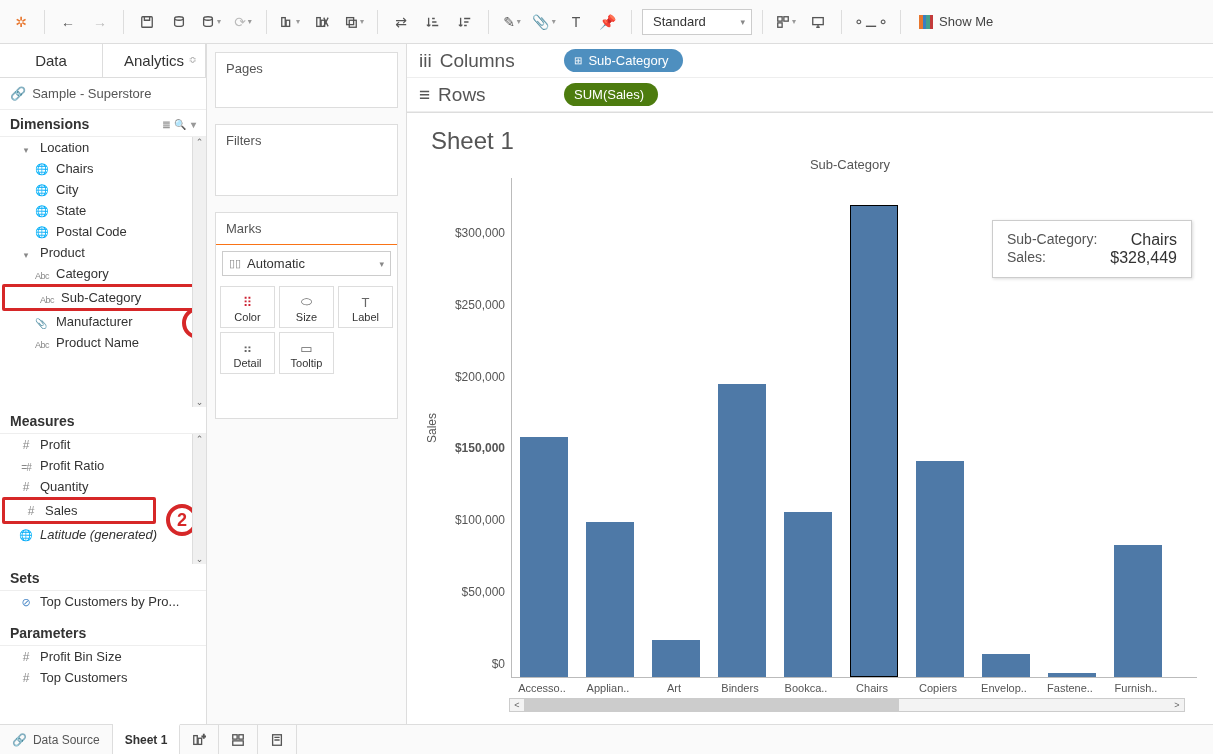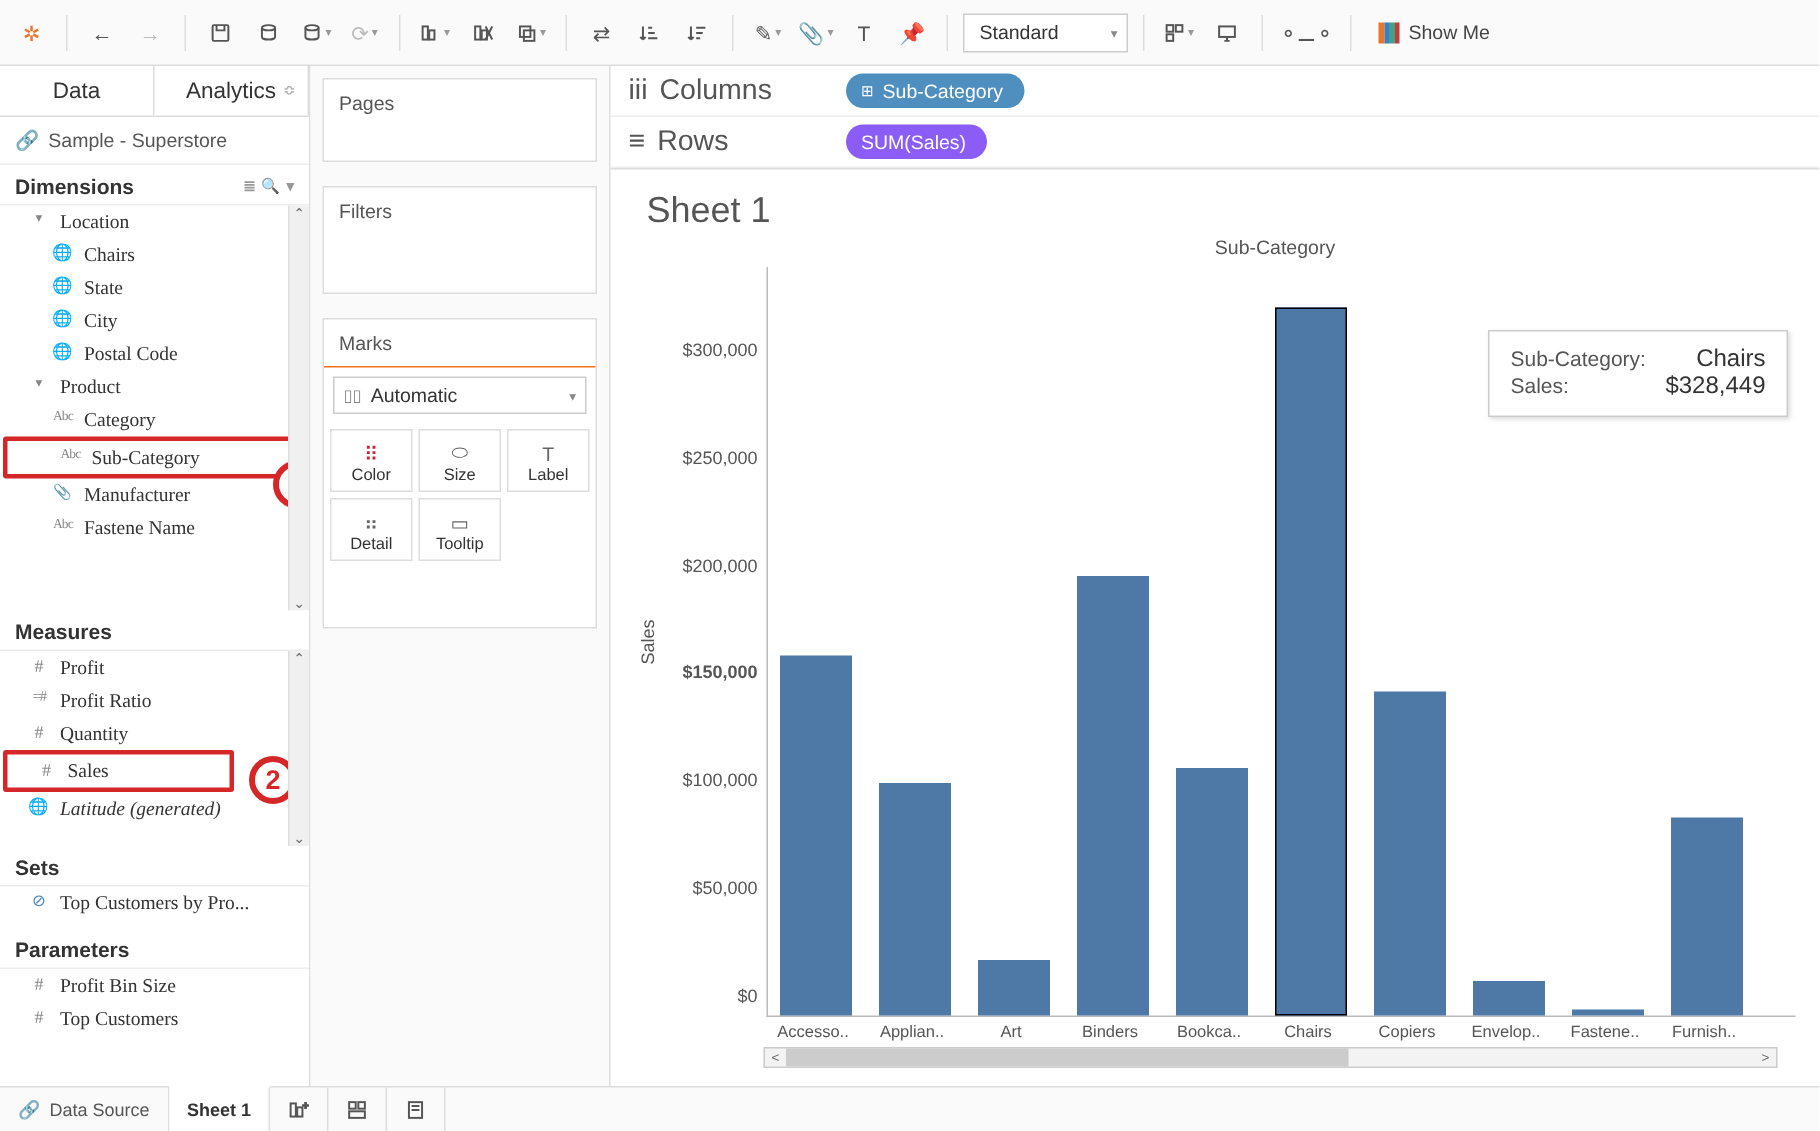--- a/index.html
+++ b/index.html
@@ -33,21 +33,21 @@
 
   
   .tabs { display: flex; border-bottom: 1px solid #ddd; }
   .tab { flex: 1; text-align: center; padding: 8px 0; font-size: 15px; cursor: pointer; border-right: 1px solid #ddd; position: relative; }
   .tab.active { font-weight: 500; }
   .tab .a-ico { position: absolute; right: 8px; top: 10px; font-size: 10px; color: #aaa; }
   .ds-row { padding: 8px 10px; display: flex; align-items: center; gap: 6px; border-bottom: 1px solid #eee; color: #555; }
   .section-head { padding: 6px 10px 4px; font-weight: 600; font-size: 14px; border-bottom: 1px solid #eee; display: flex; justify-content: space-between; align-items: center; }
   .section-head .tools { display: flex; gap: 4px; font-size: 10px; color: #999; }
   .tree { overflow-y: auto; overflow-x: hidden; font-size: 13px; position: relative; }
-  .tree .item { display: flex; align-items: flex-start; gap: 6px; padding: 3px 8px 3px 18px; cursor: pointer; white-space: nowrap; position: relative; font-family: Liberation Serif, serif; }
+  .tree .item { display: flex; align-items: flex-end; gap: 6px; padding: 3px 8px 3px 18px; cursor: pointer; white-space: nowrap; position: relative; }
   .tree .item.level2 { padding-left: 34px; }
   .tree .item .ico { width: 16px; font-size: 10px; color: #888; text-align: center; }
   .tree .item .txt { color: #333; }
   .tree .item.geo .ico { color: #4a88c7; }
   .tree .item.abc .ico::before { content: "Abc"; font-size: 9px; letter-spacing: -0.5px; }
   .tree .item.globe .ico::before { content: "🌐"; font-size: 11px; }
   .tree .item.hier .ico::before { content: "▾"; font-size: 9px; color: #888; }
   .tree .item.hash .ico::before { content: "#"; font-size: 12px; }
   .tree .item.hash2 .ico::before { content: "=#"; font-size: 10px; letter-spacing: -1px; }
   .tree .item.clip .ico::before { content: "📎"; font-size: 10px; }
@@ -70,21 +70,21 @@
   .mark-cell { border: 1px solid #ddd; padding: 6px 2px 4px; text-align: center; font-size: 11px; cursor: pointer; }
   .mark-cell .mi { height: 18px; display: flex; align-items: center; justify-content: center; font-size: 13px; color: #666; }
 
   
   .shelves { border-bottom: 1px solid #ddd; }
   .shelf { display: flex; align-items: center; border-bottom: 1px solid #eee; height: 34px; }
   .shelf-label { width: 145px; padding: 0 12px; color: #555; font-size: 19px; display: flex; align-items: center; gap: 8px; }
   .shelf-body { flex: 1; display: flex; align-items: center; padding-left: 12px; }
   .pill { border-radius: 13px; padding: 4px 14px 4px 10px; font-size: 13px; color: #fff; display: flex; align-items: center; gap: 6px; }
   .pill.blue { background: #4e8fbf; }
-  .pill.green { background: #8b5cf6; }
+  .pill.green { background: #4d7c0f; }
   .pill .pi { font-size: 10px; }
 
   
   .chart-wrap { flex: 1; padding: 10px 16px 0 16px; position: relative; }
   .sheet-title { font-size: 24px; font-weight: 300; color: #555; margin: 4px 0 2px 8px; }
   .chart-title { text-align: center; font-size: 13px; color: #555; margin-bottom: 6px; }
   .chart-area { display: flex; height: 500px; }
   .yaxis-label { writing-mode: vertical-rl; transform: rotate(180deg); font-size: 12px; color: #555; text-align: center; padding: 0 2px; }
   .ytick-col { width: 70px; position: relative; font-size: 12px; color: #555; }
   .ytick { position: absolute; right: 6px; transform: translateY(-50%); }
@@ -232,49 +232,49 @@
       <div class="item hier">
           <span class="ico"></span>
           <span class="txt">Location</span>
         </div>
       <div class="item level2 globe geo">
           <span class="ico"></span>
           <span class="txt">Chairs</span>
         </div>
       <div class="item level2 globe geo">
           <span class="ico"></span>
+          <span class="txt">City</span>
+        </div>
+      <div class="item level2 globe geo">
+          <span class="ico"></span>
           <span class="txt">State</span>
         </div>
       <div class="item level2 globe geo">
           <span class="ico"></span>
-          <span class="txt">City</span>
-        </div>
-      <div class="item level2 globe geo">
-          <span class="ico"></span>
           <span class="txt">Postal Code</span>
         </div>
       <div class="item hier">
           <span class="ico"></span>
           <span class="txt">Product</span>
         </div>
       <div class="item level2 abc">
           <span class="ico"></span>
           <span class="txt">Category</span>
         </div>
       <div class="item level2 abc hl-box" style="margin:0 2px;">
           <span class="ico"></span>
           <span class="txt">Sub-Category</span>
         </div>
       <div class="item level2 clip">
           <span class="ico"></span>
           <span class="txt">Manufacturer</span>
         </div>
       <div class="item level2 abc">
           <span class="ico"></span>
-          <span class="txt">Fastene Name</span>
+          <span class="txt">Product Name</span>
         </div>
       <div class="hl-circle" style="top:170px; right:-8px;">
           <span>1</span>
         </div>
       <div style="position:absolute; top:0; right:0; width:14px; height:100%; background:#f0f0f0; border-left:1px solid #ddd;">
         <div style="text-align:center;font-size:9px;color:#666;">⌃</div>
         <div style="position:absolute;bottom:0;width:100%;text-align:center;font-size:9px;color:#666;">⌄</div>
       </div>
     </div>
 

